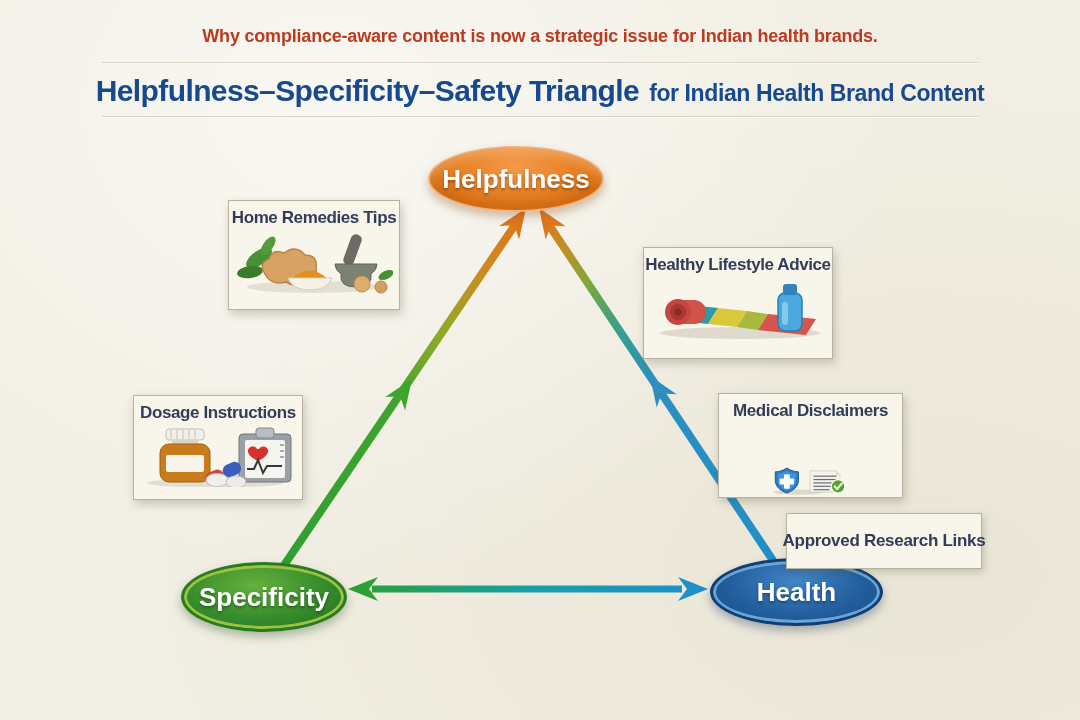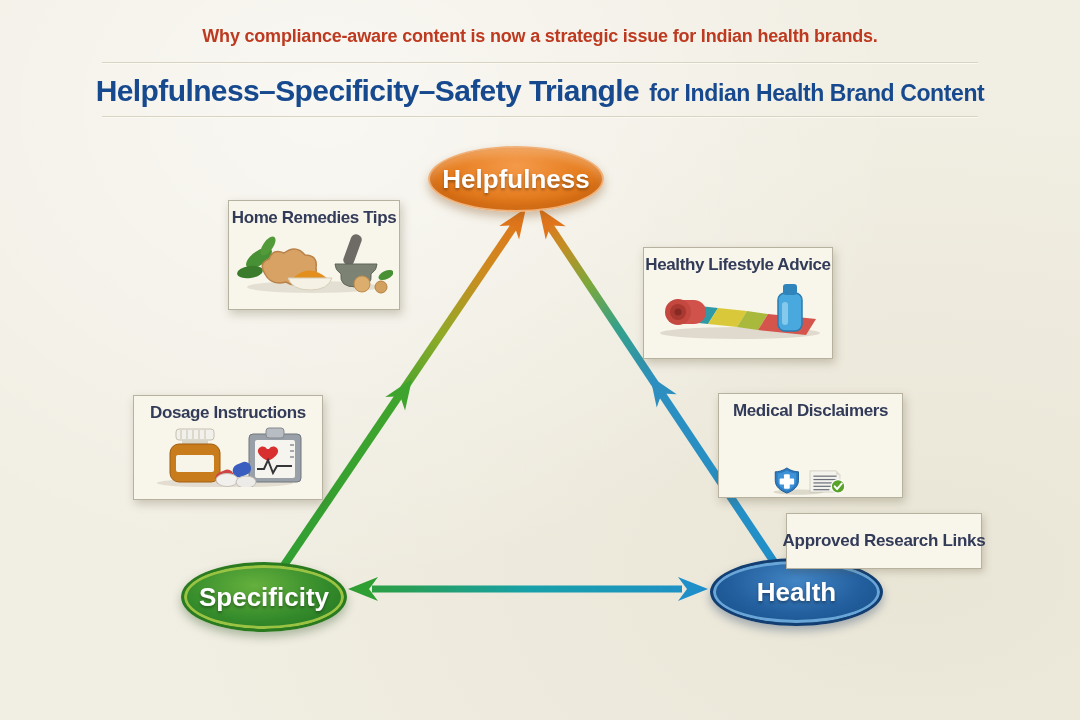--- a/index.html
+++ b/index.html
@@ -62,21 +62,21 @@
     box-shadow:2px 4px 9px rgba(90,80,50,.28);
     display:flex;flex-direction:column;align-items:center;
     padding:7px 4px 2px;box-sizing:border-box;
   }
   .card-title{
     font-weight:bold;color:#323b58;font-size:17px;letter-spacing:-0.4px;
     white-space:nowrap;margin-bottom:4px;
   }
   #card-home{left:228px;top:200px;width:172px;height:110px;}
   #card-lifestyle{left:643px;top:200px;width:190px;height:112px;margin-top:47px;}
-  #card-dosage{left:133px;top:395px;width:190px;height:105px;}
+  #card-dosage{left:133px;top:395px;width:170px;height:105px;}
   #card-disclaimers{left:718px;top:393px;width:185px;height:105px;gap:42px;}
 
   .pill-label{
     position:absolute;background:#f8f5eb;border:1px solid #b7b2a0;
     box-shadow:2px 3px 7px rgba(90,80,50,.25);
     display:flex;align-items:center;justify-content:center;
     font-weight:bold;color:#323b58;font-size:17px;letter-spacing:-0.3px;
     box-sizing:border-box;white-space:nowrap;
   }
   #label-condition{left:68px;top:513px;width:202px;height:38px;}

